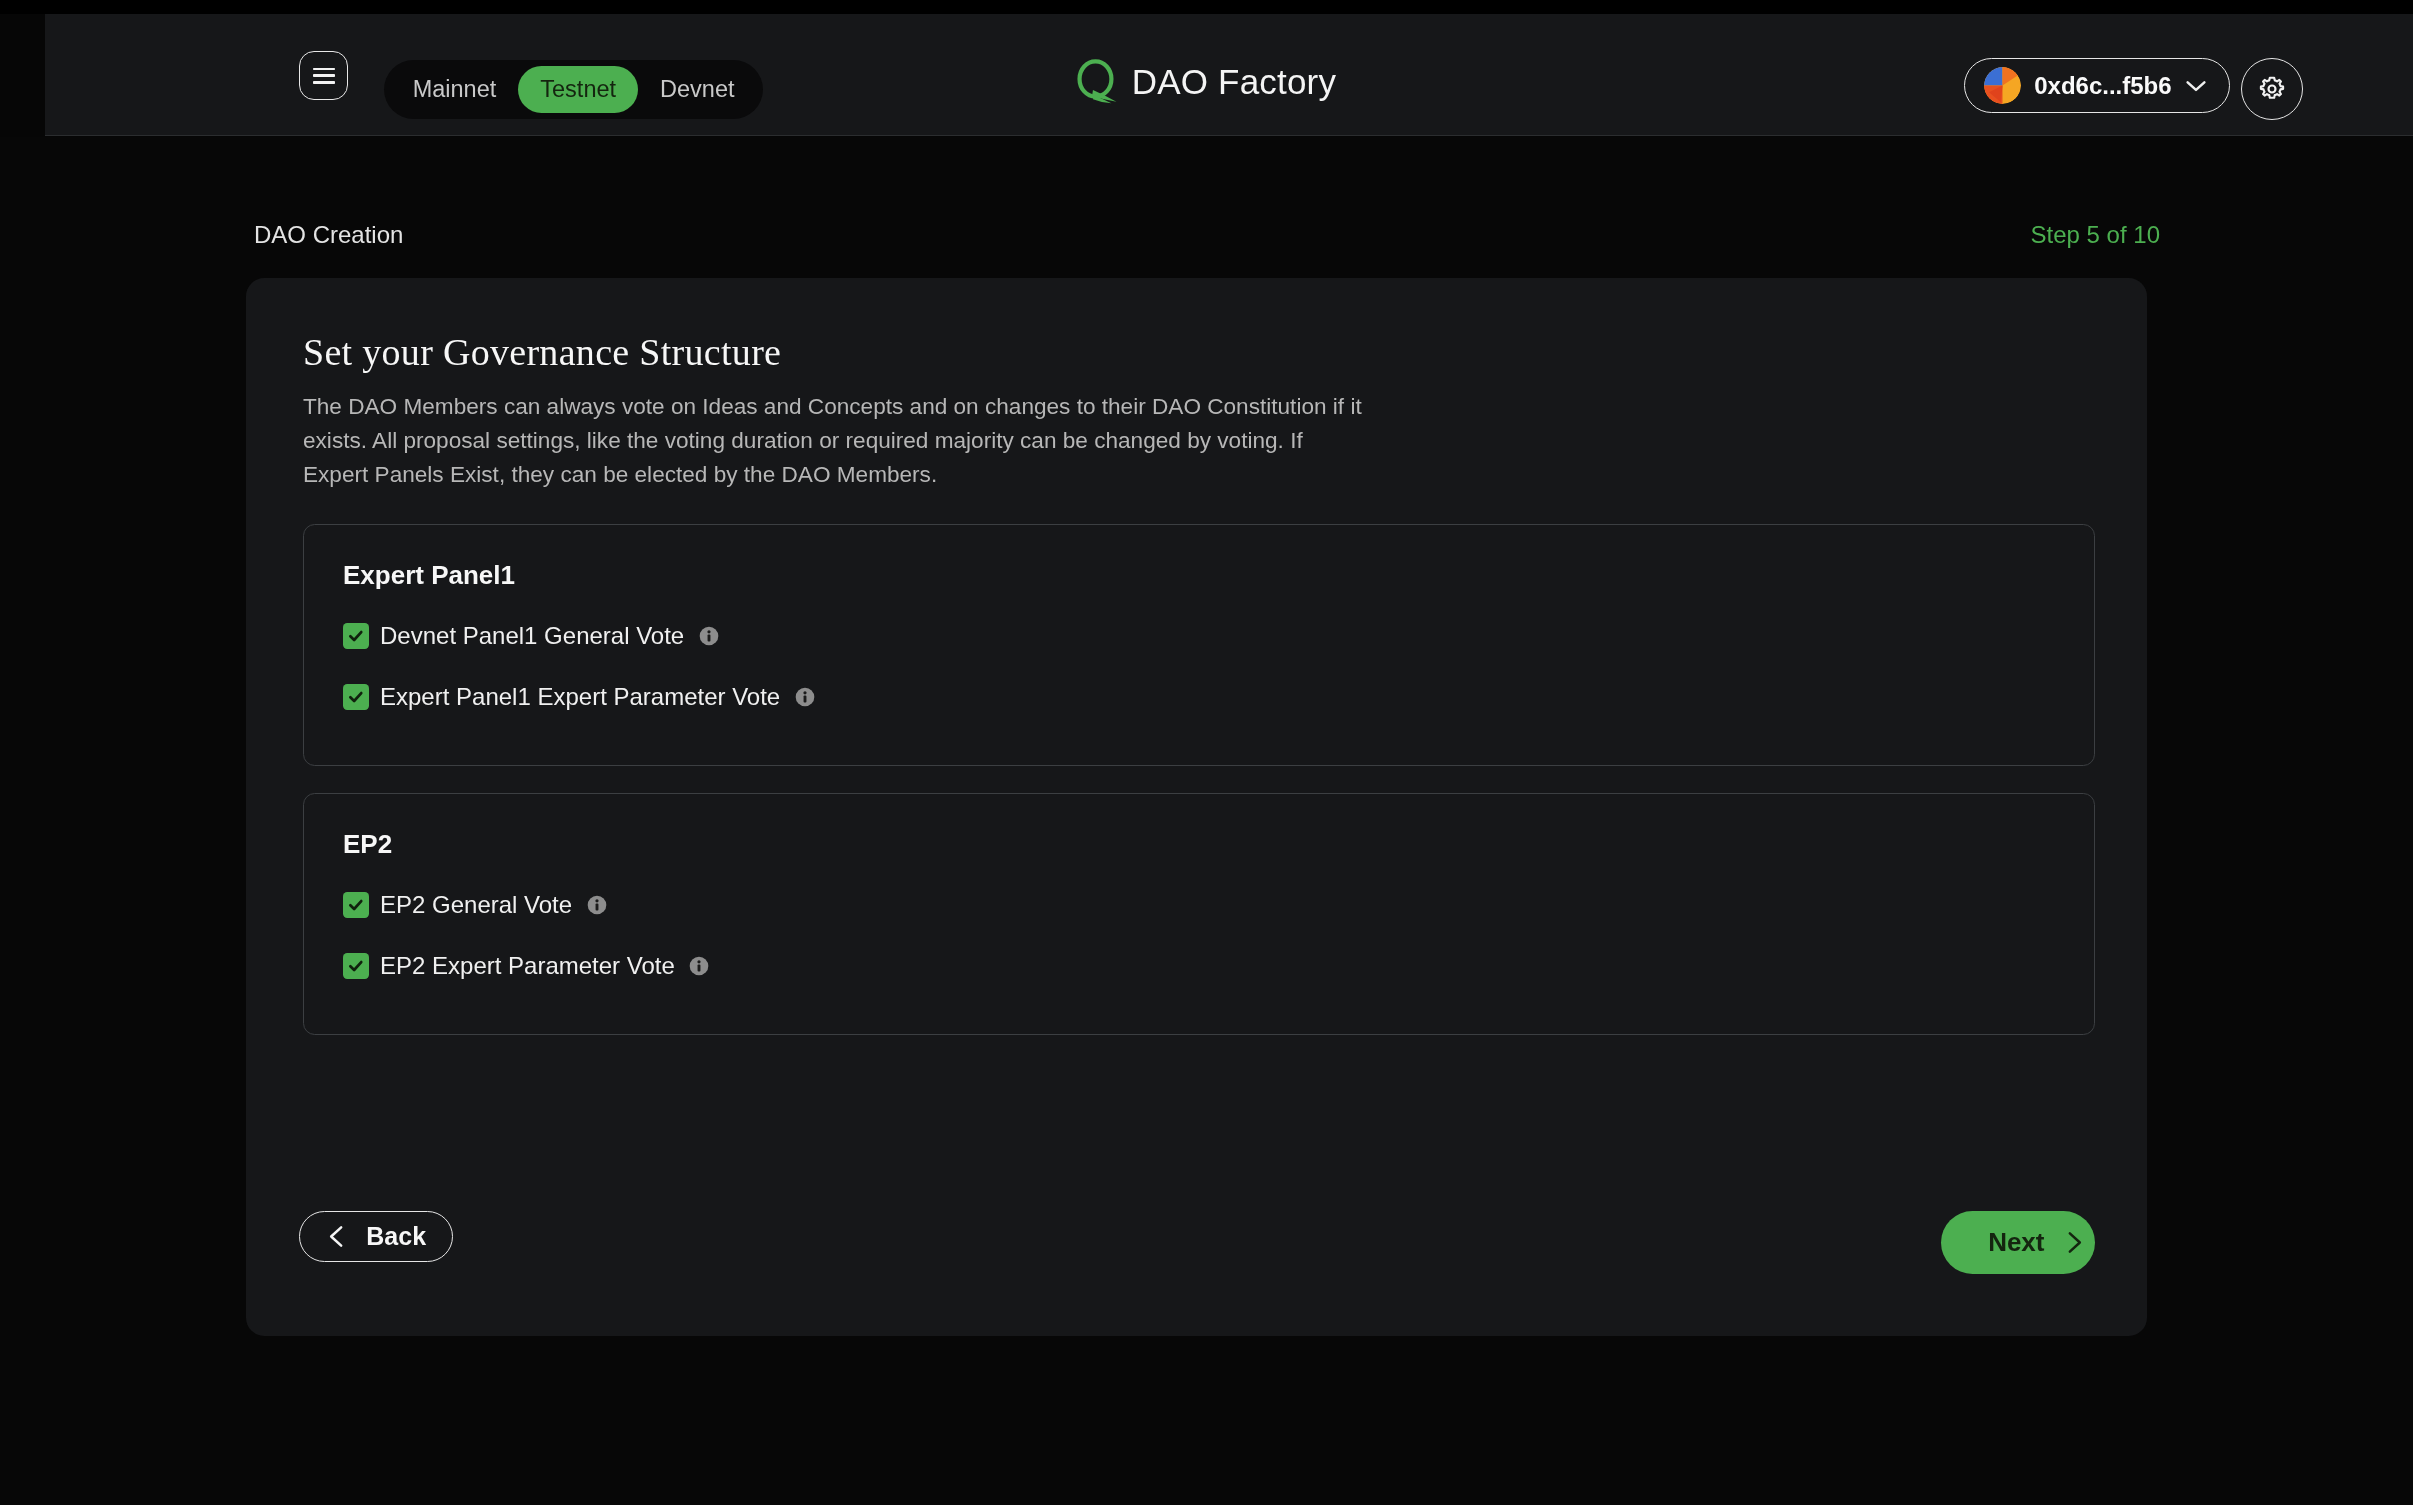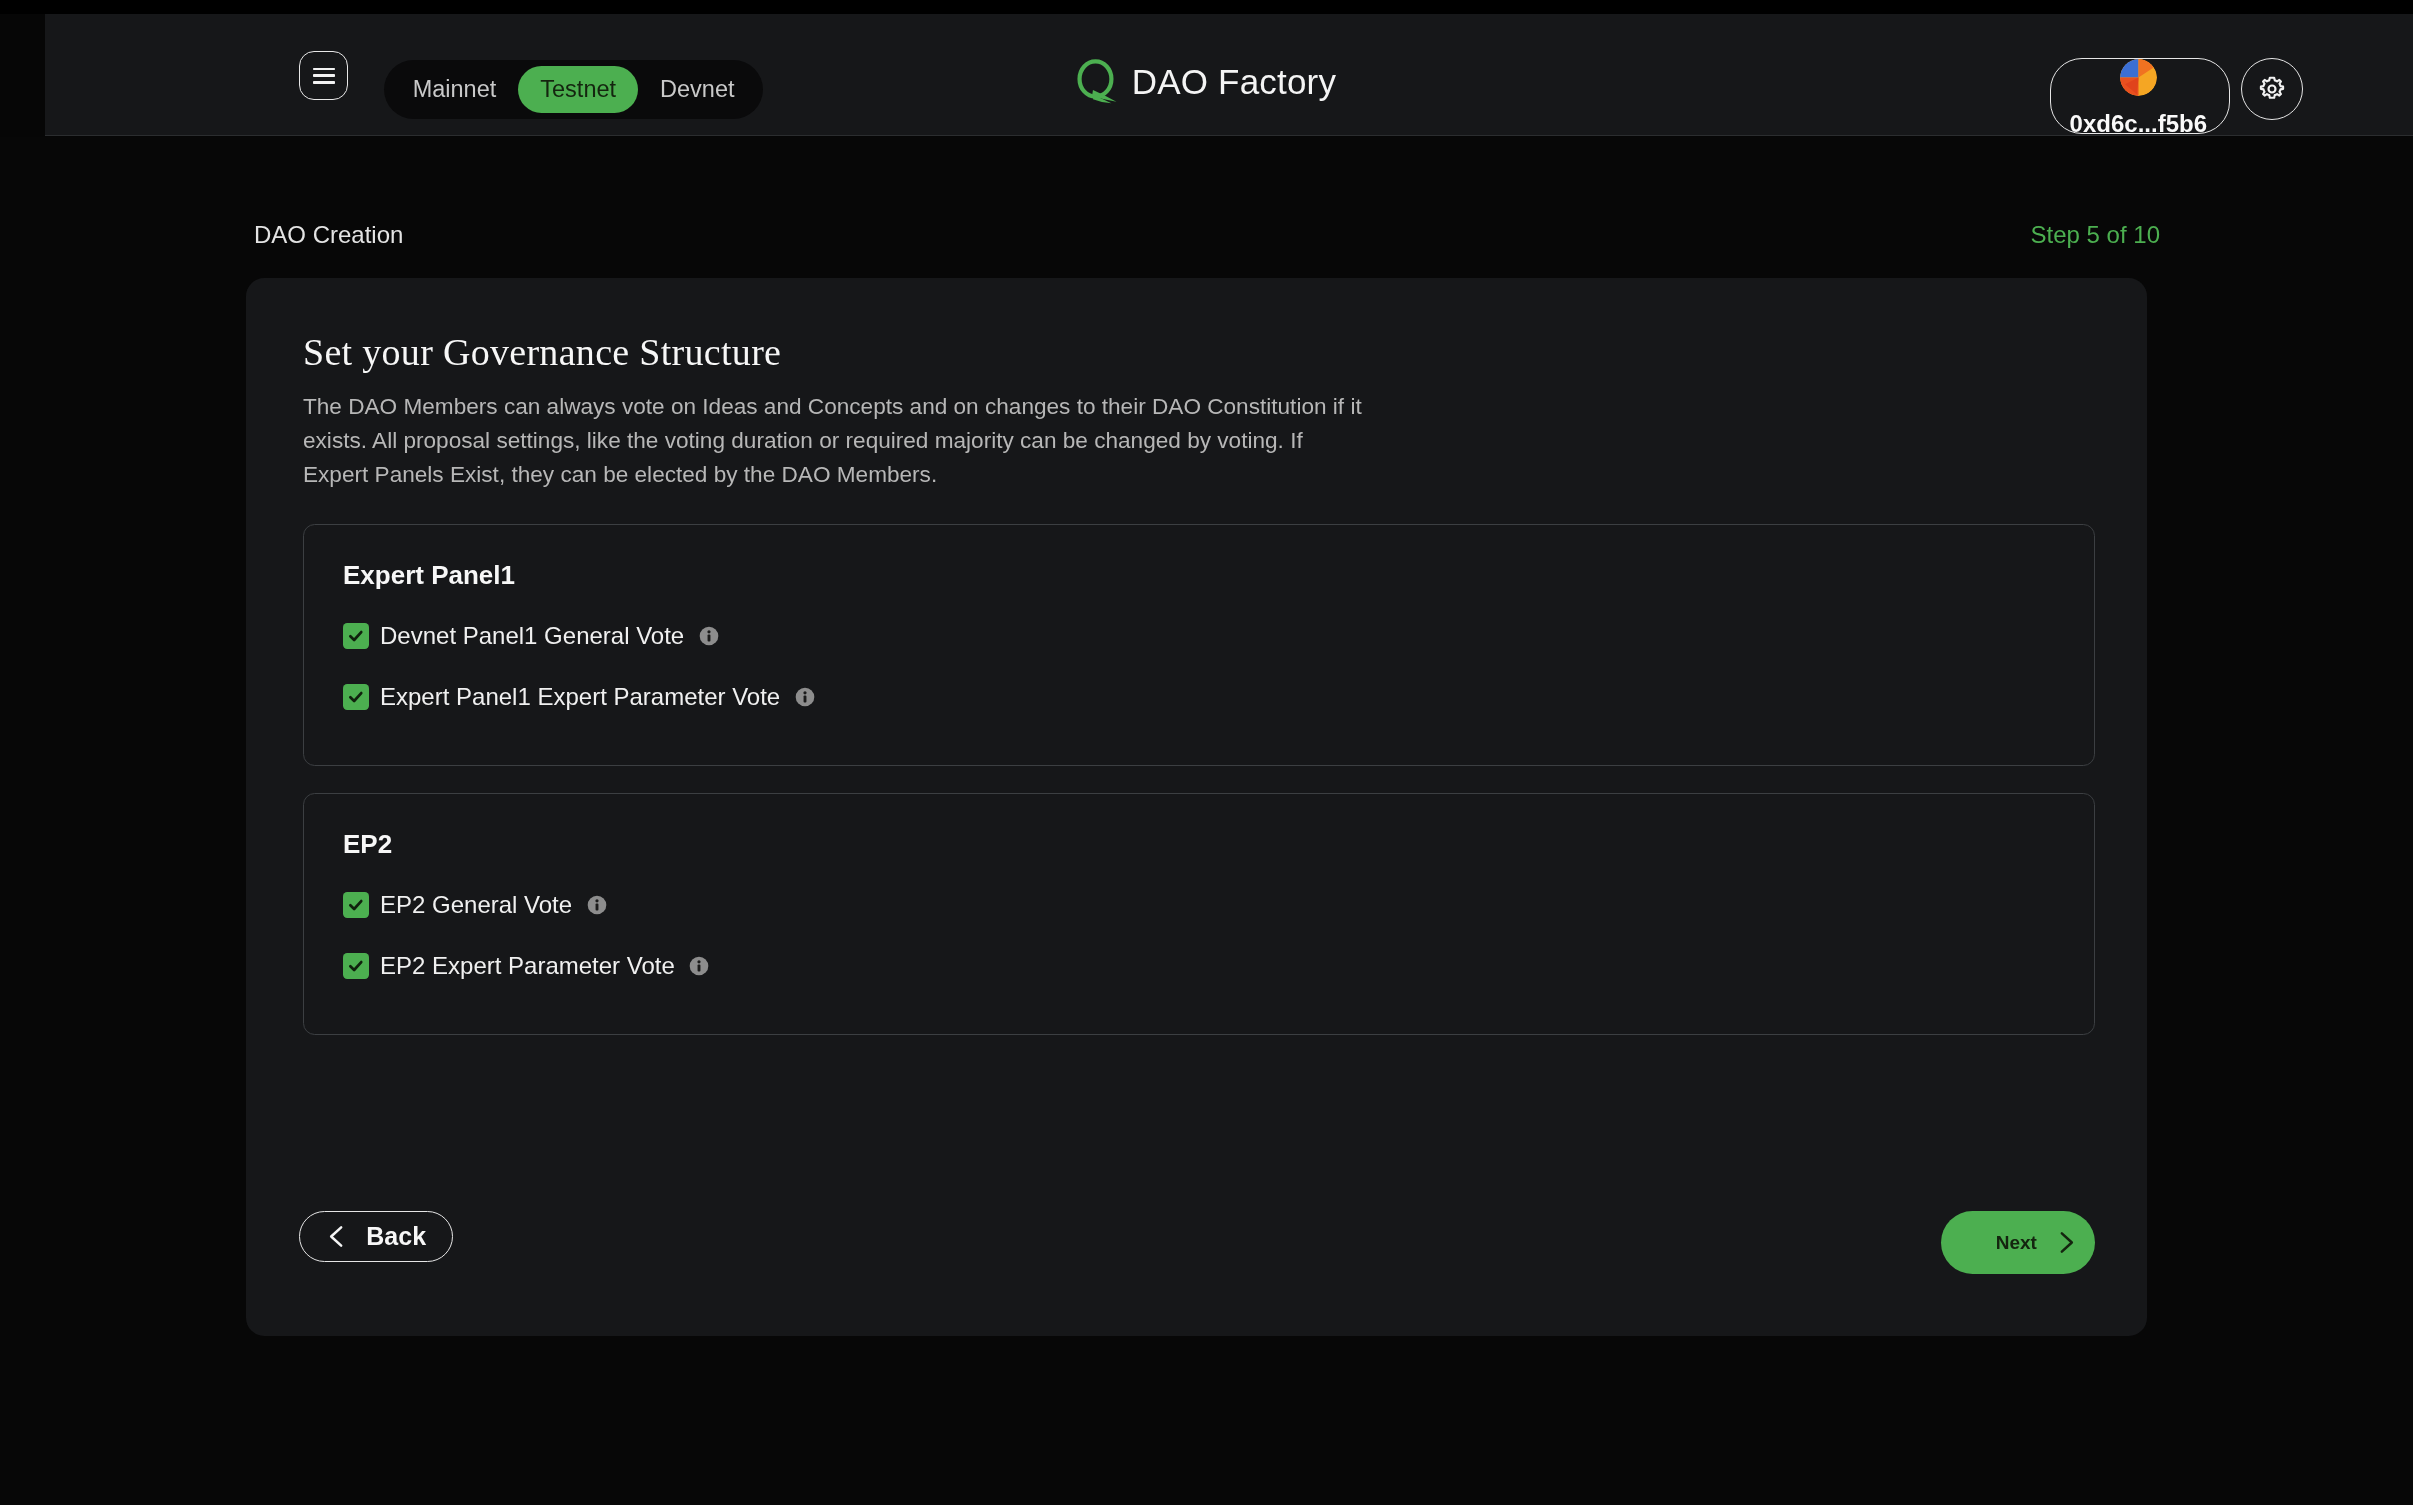--- a/index.html
+++ b/index.html
@@ -107,30 +107,29 @@
     font-size: 35px;
     color: #f4f4f4;
     letter-spacing: 0.2px;
     white-space: nowrap;
   }
 
   .wallet-btn {
     position: absolute;
     right: 228px;
     top: 44px;
-    height: 76px;
+    height: 55px;
     border: 1.7px solid #e6e6e6;
     border-radius: 32px;
     background: #161719;
     display: flex;
     align-items: center;
     gap: 13.4px;
     padding: 0 22px 0 18.4px;
     cursor: pointer;
-    flex-direction: column;
   }
   .wallet-avatar {
     width: 37px; height: 37px;
     border-radius: 50%;
     overflow: hidden;
     flex: 0 0 auto;
   }
   .wallet-addr {
     font-size: 24px;
     font-weight: bold;
@@ -302,21 +301,21 @@
     border: none;
     border-radius: 34px;
     background: #4caf50;
     display: flex;
     align-items: center;
     justify-content: center;
     gap: 18.4px;
     cursor: pointer;
   }
   .next-label {
-    font-size: 19px;
+    font-size: 26px;
     font-weight: bold;
     color: #14250f;
     margin-left: 37px;
   }
 </style>
 </head>
 <body>
 
 <div id="root">
 

